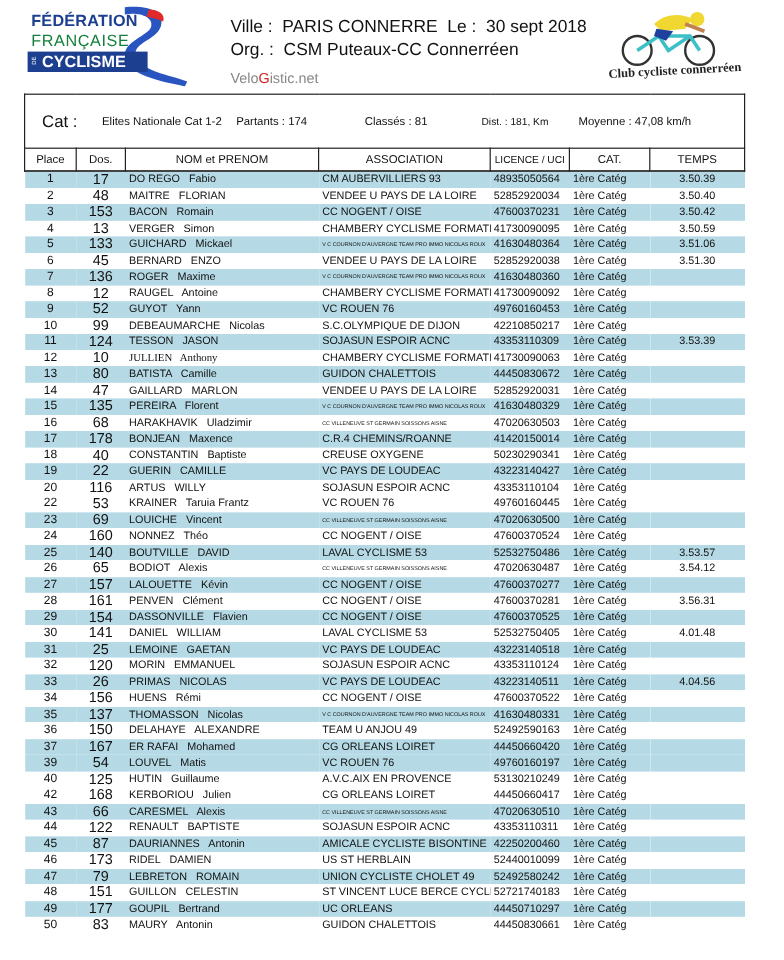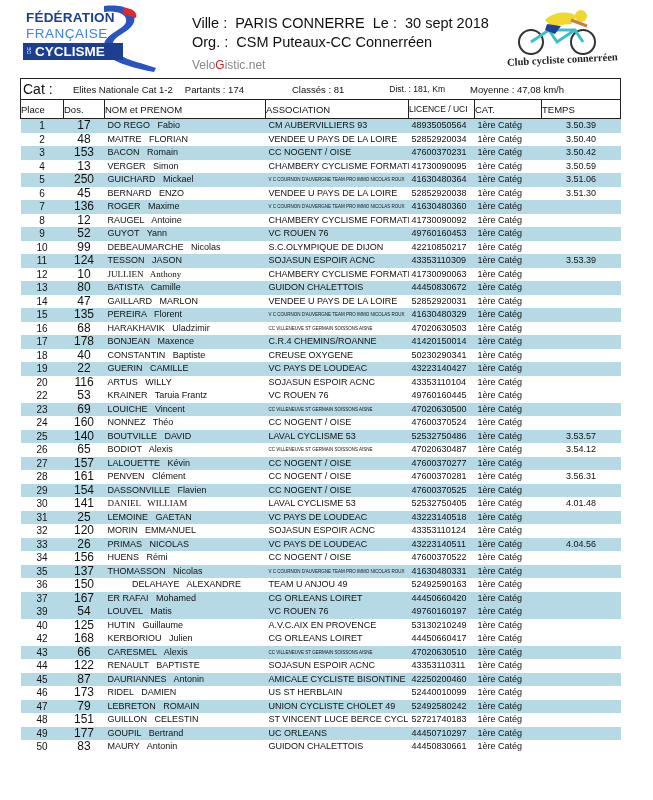--- a/index.html
+++ b/index.html
@@ -1,33 +1,33 @@
 <!DOCTYPE html>
 <html><head>
 <meta charset="utf-8">
 <style>
   html,body{margin:0;padding:0;background:#fff;}
   body{width:653px;height:800px;position:relative;overflow:hidden;font-family:"Liberation Sans",sans-serif;color:#111;}
   .ffc{position:absolute;left:20px;top:6px;width:125px;height:60px;}
   .ffc .t1{position:absolute;left:6px;top:4px;font-weight:bold;font-size:13.5px;color:#1d3f8f;letter-spacing:0.2px;}
-  .ffc .t2{position:absolute;left:6px;top:20px;font-size:13.5px;color:#3b82f6;letter-spacing:0.5px;}
+  .ffc .t2{position:absolute;left:6px;top:20px;font-size:13.5px;color:#15803d;letter-spacing:0.5px;}
   .ffc .bar{position:absolute;left:3px;top:37px;width:100px;height:17px;background:#1d3f8f;}
   .ffc .t3{position:absolute;left:15px;top:38px;font-weight:bold;font-size:13.5px;color:#fff;}
   .ffc .de{position:absolute;left:6px;top:41px;font-size:5px;color:#fff;writing-mode:vertical-rl;transform:rotate(180deg);}
   .ffc svg{position:absolute;left:78px;top:-4px;}
   .hdr{position:absolute;left:192px;top:14px;font-size:14.5px;line-height:19px;}
   .hdr .row{white-space:pre;}
   .velo{position:absolute;left:192px;top:58px;font-size:12px;color:#888;}
   .velo .g{color:#d62020;}
   .club{position:absolute;left:505px;top:6px;width:120px;height:62px;}
   .club .cap{position:absolute;left:2px;top:48px;font-family:"Liberation Serif",serif;font-size:10.5px;font-weight:bold;color:#222;transform:rotate(-3deg);white-space:nowrap;}
   table{position:absolute;left:20px;top:78px;border-collapse:collapse;width:600px;table-layout:fixed;}
-  .catrow td{border:1.2px solid #222;height:20px;font-size:9.5px;padding:0;}
+  .catrow td{border:1.2px solid #222;height:20px;font-size:9.5px;padding:12px;}
   .catrow .inner{display:flex;align-items:center;height:20px;white-space:nowrap;}
-  th{border:1.2px solid #222;font-weight:normal;font-size:9.5px;height:18px;padding:0;text-align:left;}
+  th{border:1.2px solid #222;font-weight:normal;font-size:9.5px;height:18px;padding:0;text-align:center;}
   td.c{font-size:9.5px;height:13.5px;padding:0;line-height:13.5px;white-space:nowrap;overflow:hidden;}
   tr.odd td.c{background:#b5dae6;}
   .place,.dos{text-align:center;}
   .dos{font-size:12px !important;}
   .place{font-size:10px !important;}
   .nom{padding-left:3px !important;font-size:9px !important;}
   .assoc{padding-left:3px !important;font-size:9px !important;}
   .assoc.small{font-size:4.5px !important;letter-spacing:0;}
   .lic{padding-left:3px !important;font-size:9px !important;}
   .cat{padding-left:3px !important;font-size:9px !important;}
@@ -132,21 +132,21 @@
         <td class="c place">4</td>
         <td class="c dos">13</td>
         <td class="c nom" style="white-space: pre;">VERGER   Simon</td>
         <td class="c assoc">CHAMBERY CYCLISME FORMATION</td>
         <td class="c lic">41730090095</td>
         <td class="c cat">1ère Catég</td>
         <td class="c temps">3.50.59</td>
       </tr>
       <tr class="odd">
         <td class="c place">5</td>
-        <td class="c dos">250</td>
+        <td class="c dos">133</td>
         <td class="c nom" style="white-space: pre;">GUICHARD   Mickael</td>
         <td class="c assoc small">V C COURNON D'AUVERGNE TEAM PRO IMMO NICOLAS ROUX</td>
         <td class="c lic">41630480364</td>
         <td class="c cat">1ère Catég</td>
         <td class="c temps">3.51.06</td>
       </tr>
       <tr class="even">
         <td class="c place">6</td>
         <td class="c dos">45</td>
         <td class="c nom" style="white-space: pre;">BERNARD   ENZO</td>
@@ -349,21 +349,21 @@
         <td class="c dos">154</td>
         <td class="c nom" style="white-space: pre;">DASSONVILLE   Flavien</td>
         <td class="c assoc">CC NOGENT / OISE</td>
         <td class="c lic">47600370525</td>
         <td class="c cat">1ère Catég</td>
         <td class="c temps"></td>
       </tr>
       <tr class="even">
         <td class="c place">30</td>
         <td class="c dos">141</td>
-        <td class="c nom" style="white-space: pre; font-family: Liberation Serif, serif;">DANIEL   WILLIAM</td>
+        <td class="c nom" style="white-space: pre;">DANIEL   WILLIAM</td>
         <td class="c assoc">LAVAL CYCLISME 53</td>
         <td class="c lic">52532750405</td>
         <td class="c cat">1ère Catég</td>
         <td class="c temps">4.01.48</td>
       </tr>
       <tr class="odd">
         <td class="c place">31</td>
         <td class="c dos">25</td>
         <td class="c nom" style="white-space: pre;">LEMOINE   GAETAN</td>
         <td class="c assoc">VC PAYS DE LOUDEAC</td>
@@ -403,21 +403,21 @@
         <td class="c dos">137</td>
         <td class="c nom" style="white-space: pre; margin-left: 15px;">THOMASSON   Nicolas</td>
         <td class="c assoc small">V C COURNON D'AUVERGNE TEAM PRO IMMO NICOLAS ROUX</td>
         <td class="c lic">41630480331</td>
         <td class="c cat">1ère Catég</td>
         <td class="c temps"></td>
       </tr>
       <tr class="even">
         <td class="c place">36</td>
         <td class="c dos">150</td>
-        <td class="c nom" style="white-space: pre; text-align: center;">DELAHAYE   ALEXANDRE</td>
+        <td class="c nom" style="white-space: pre;">DELAHAYE   ALEXANDRE</td>
         <td class="c assoc">TEAM U ANJOU 49</td>
         <td class="c lic">52492590163</td>
         <td class="c cat">1ère Catég</td>
         <td class="c temps"></td>
       </tr>
       <tr class="odd">
         <td class="c place">37</td>
         <td class="c dos">167</td>
         <td class="c nom" style="white-space: pre;">ER RAFAI   Mohamed</td>
         <td class="c assoc">CG ORLEANS LOIRET</td>

